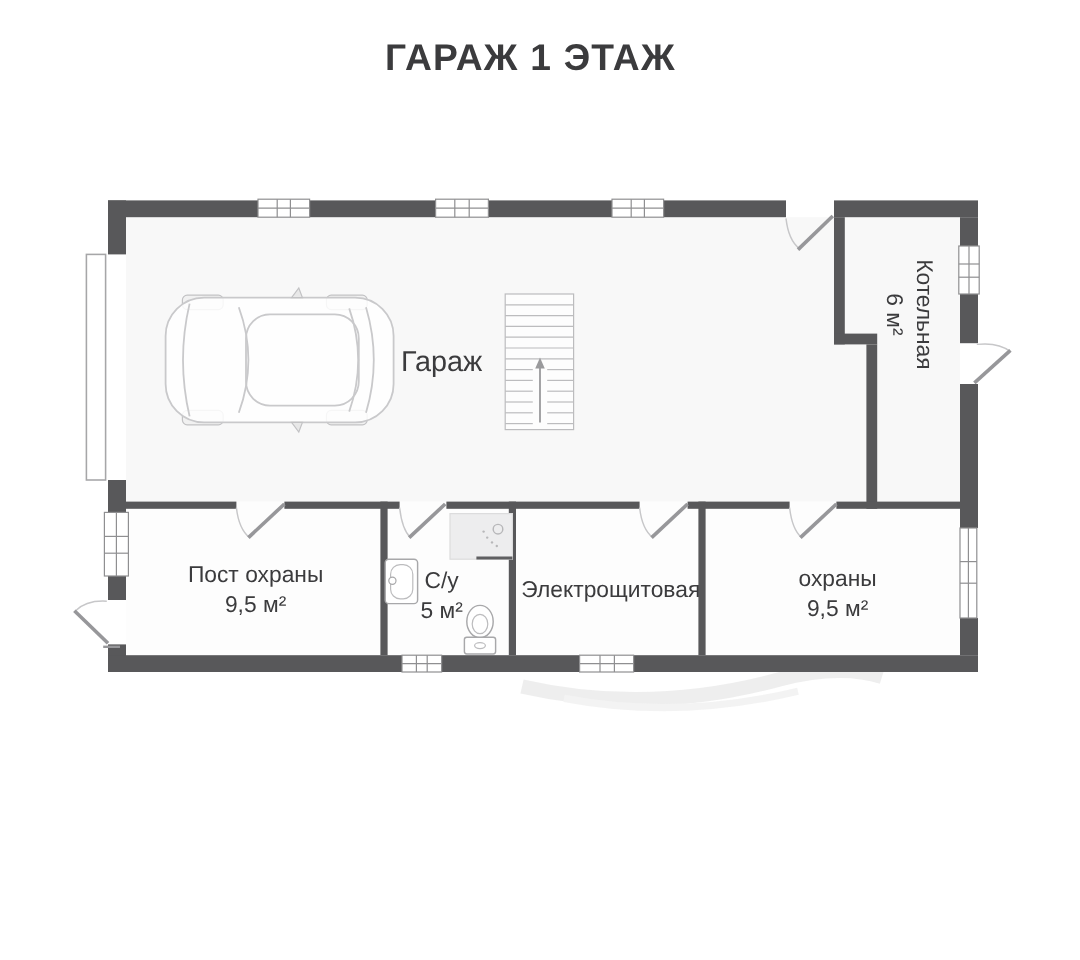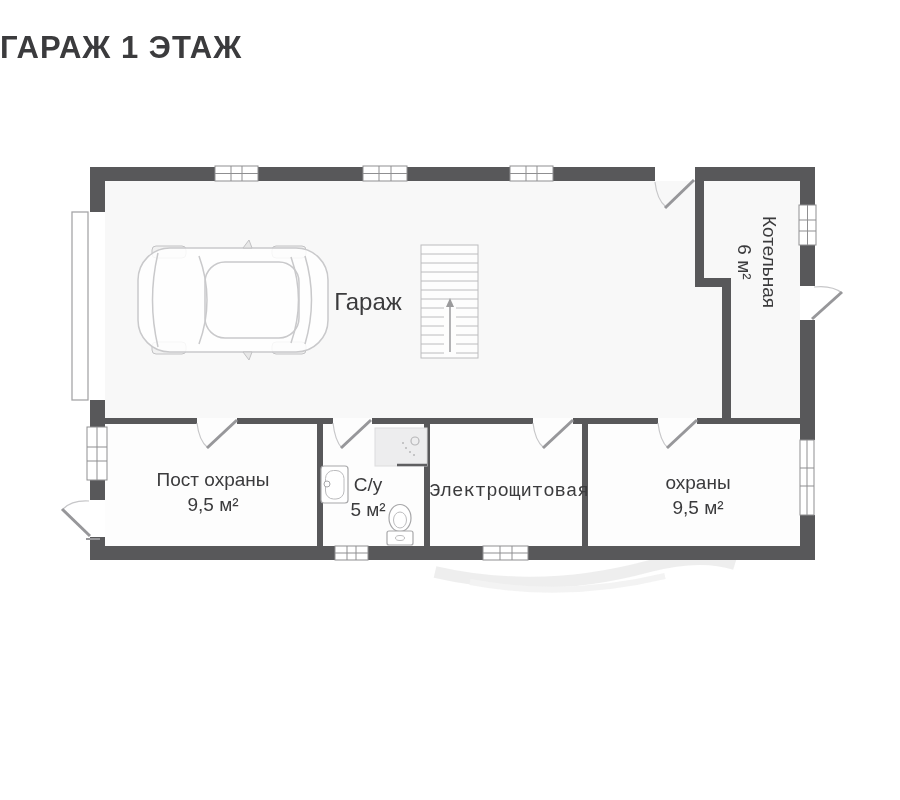--- a/index.html
+++ b/index.html
@@ -8,21 +8,21 @@
     --fixture:#c7c7c9;
     --winline:#8f8f91;
     --floor:#f8f8f8;
   }
   html,body{margin:0;padding:0;background:#ffffff;}
   .canvas{
     position:relative;width:900px;height:800px;background:#ffffff;overflow:hidden;
     font-family:"Liberation Sans", sans-serif;color:var(--text);
   }
   .page-title{
-    position:absolute;left:0;top:30px;width:884px;
+    position:absolute;left:0;top:30px;width:884px;text-align:center;
     font-size:31px;font-weight:700;letter-spacing:1px;margin:0;color:var(--text);
   }
   svg.plan{position:absolute;left:0;top:0;}
   .room-label{
     position:absolute;transform:translate(-50%,-50%);
     text-align:center;font-size:19px;line-height:1.32;color:var(--text);white-space:nowrap;
   }
   .room-label.rotated{transform:translate(-50%,-50%) rotate(90deg);}
   .room-label .ln{display:block;}
   .garage-label{font-size:24px;}
@@ -247,21 +247,21 @@
   <div class="room-label" style="left:213px;top:492px;">
     <span class="ln">Пост охраны</span>
     <span class="ln">9,5 м²</span>
   </div>
 
   <div class="room-label" style="left:368px;top:497px;">
     <span class="ln">С/у</span>
     <span class="ln">5 м²</span>
   </div>
 
-  <div class="room-label" style="left:509px;top:492px;font-family:Liberation Mono, monospace;">
+  <div class="room-label" style="left:509px;top:492px;">
     <span class="ln">Электрощитовая</span>
   </div>
 
   <div class="room-label" style="left:698px;top:495px;">
     <span class="ln">охраны</span>
     <span class="ln">9,5 м²</span>
   </div>
 
 </div>
 

